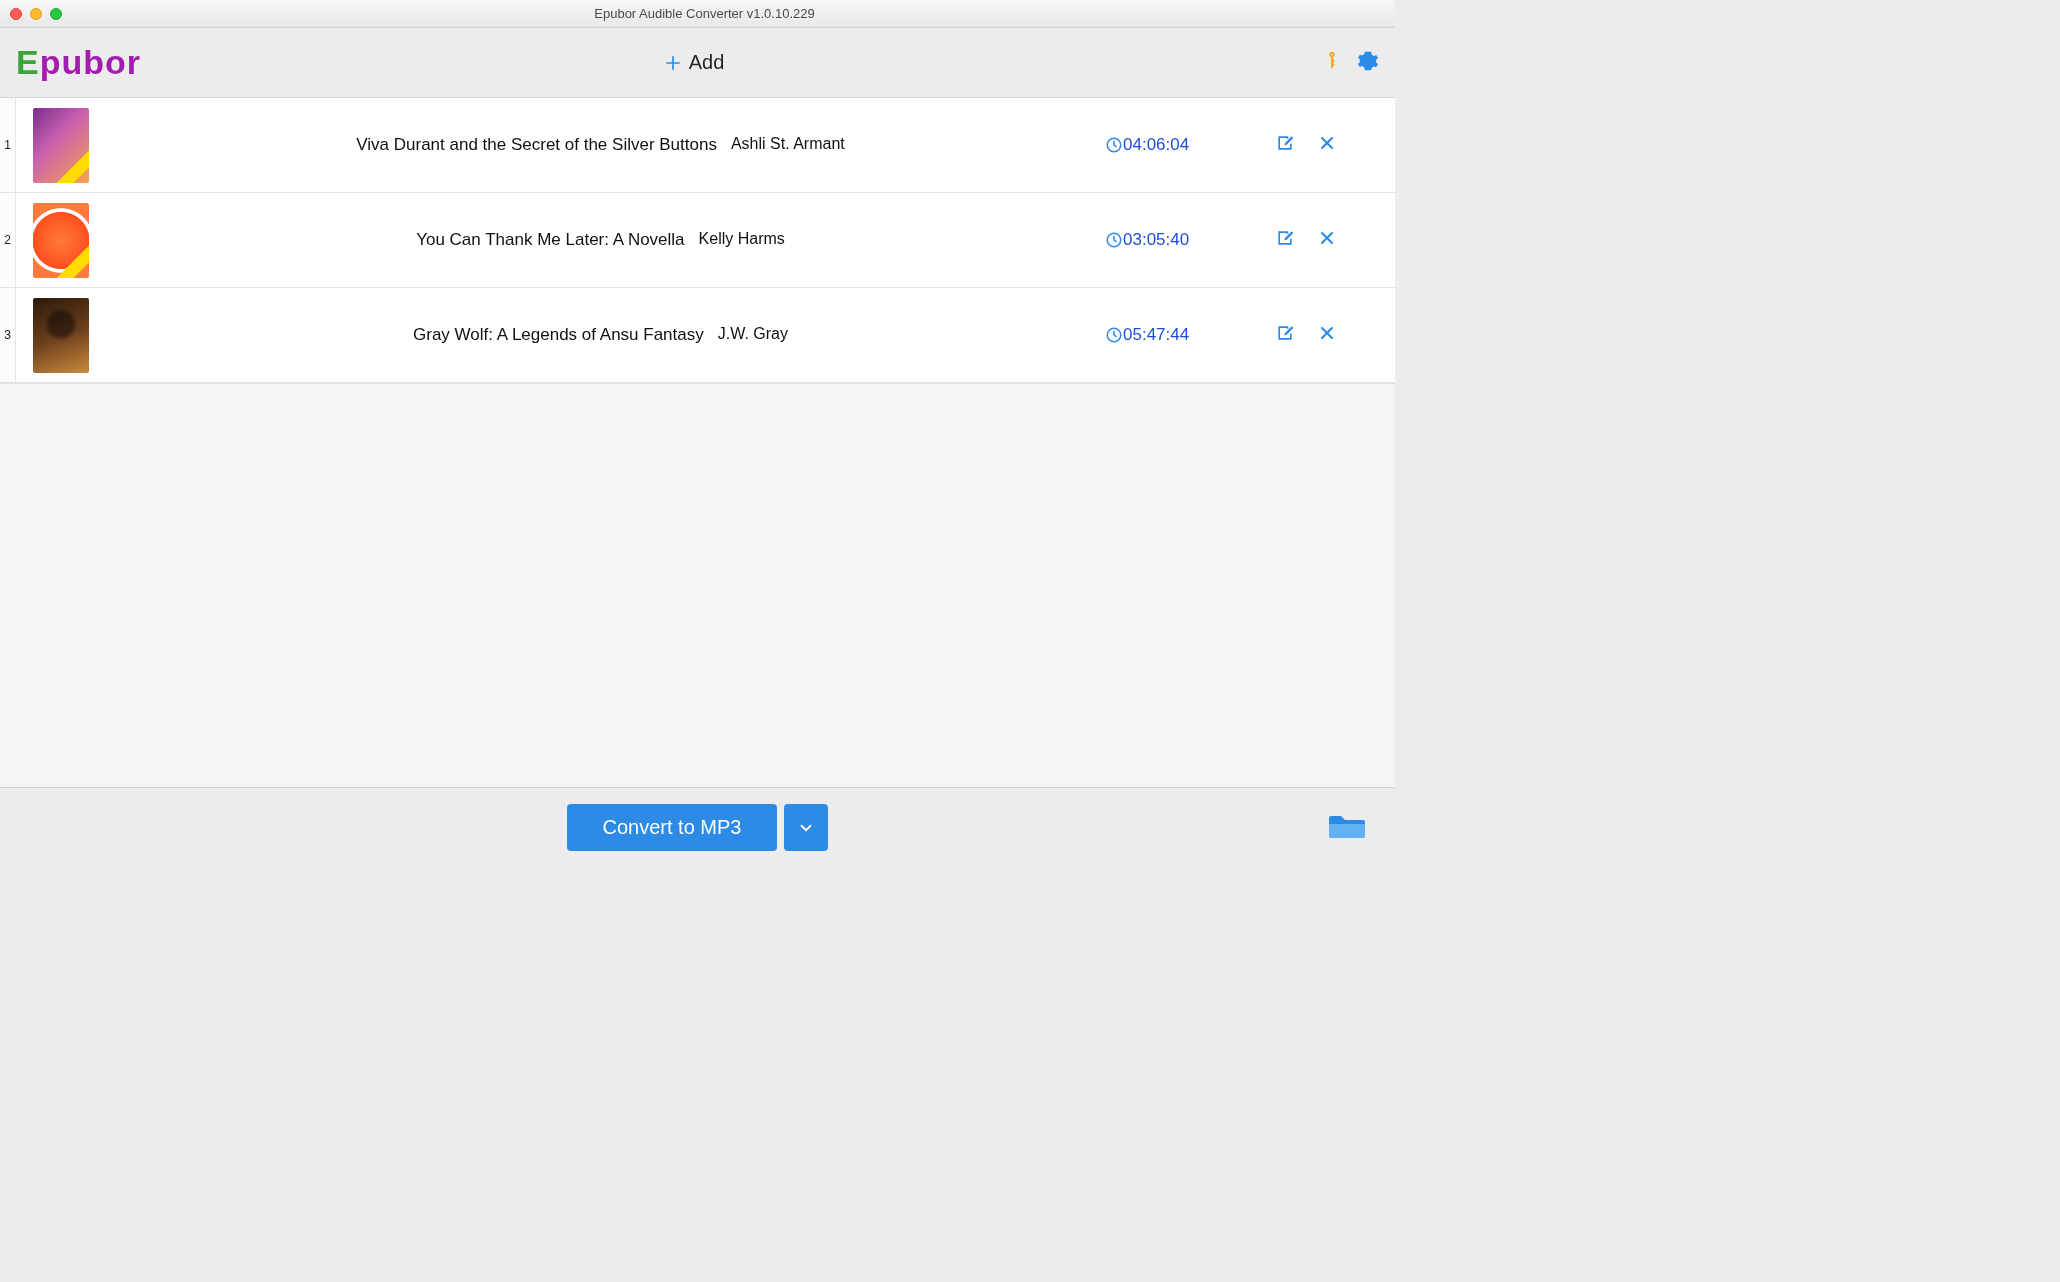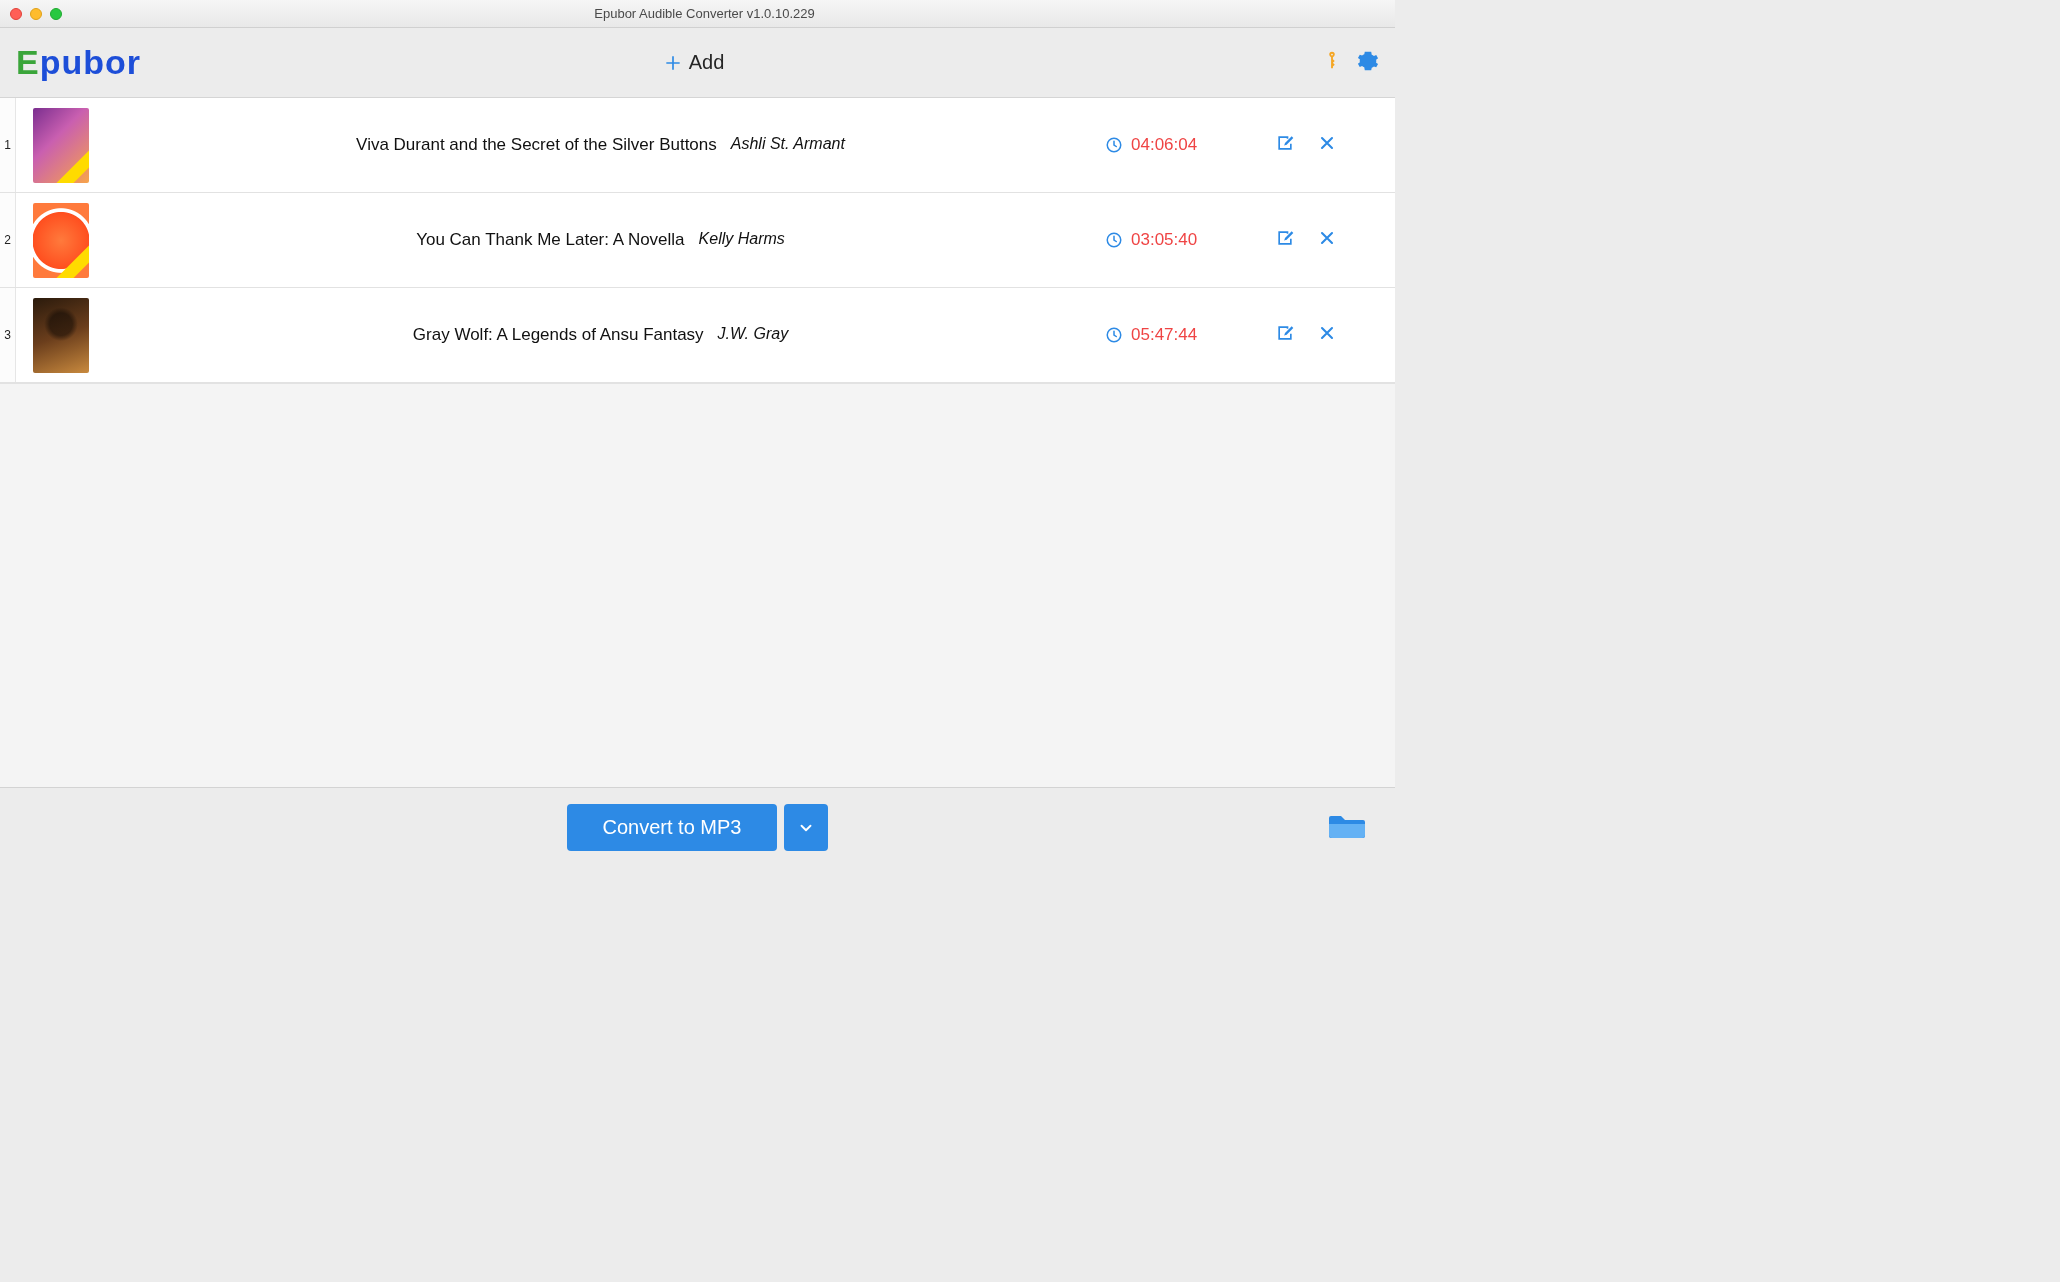--- a/index.html
+++ b/index.html
@@ -42,21 +42,21 @@
       border-bottom: 1px solid #d5d5d5;
       display: flex; align-items: center;
       padding: 0 16px;
       position: relative;
     }
     .logo {
       font-size: 34px; font-weight: 700; letter-spacing: 1px;
       font-family: Arial, sans-serif;
     }
     .logo .e { color: #3aa53a; }
-    .logo .rest { color: #1d4ed8; }
+    .logo .rest { color: #a21caf; }
     .add-btn {
       position: absolute; left: 0; right: 8px;
       display: flex; align-items: center; justify-content: center;
       gap: 6px; font-size: 20px; color: #262626; font-weight: 500;
       pointer-events: none;
     }
     .add-btn .inner { pointer-events: auto; display:flex; align-items:center; gap:6px; cursor:pointer;}
     .add-btn svg { width: 20px; height: 20px; }
     .toolbar-right {
       margin-left: auto; display: flex; align-items: center; gap: 14px;
@@ -95,25 +95,25 @@
       background: #ffdb00;
       transform: rotate(-45deg);
     }
     .row .info-col {
       flex: 1;
       display: flex; justify-content: center;
       gap: 14px;
       padding-right: 10px;
     }
     .info-col .title-text { font-size: 17px; color: #111; }
-    .info-col .author-text { font-size: 16px; color: #111; font-style: italic; }
+    .info-col .author-text { font-size: 16px; color: #111; }
     .row .duration-col {
       width: 170px;
-      display: flex; align-items: center; gap: 8px;
-      font-size: 17px; color: #ef4444;
+      display: flex; align-items: center; 
+      font-size: 17px; color: #1d4ed8;
     }
     .duration-col svg { width: 18px; height: 18px; }
     .row .actions-col {
       width: 120px;
       display: flex; align-items: center; justify-content: flex-start; gap: 22px;
     }
     .actions-col svg { width: 20px; height: 20px; cursor: pointer; }
     .rest-area {
       flex: 1;
       background: #f4f4f4;

